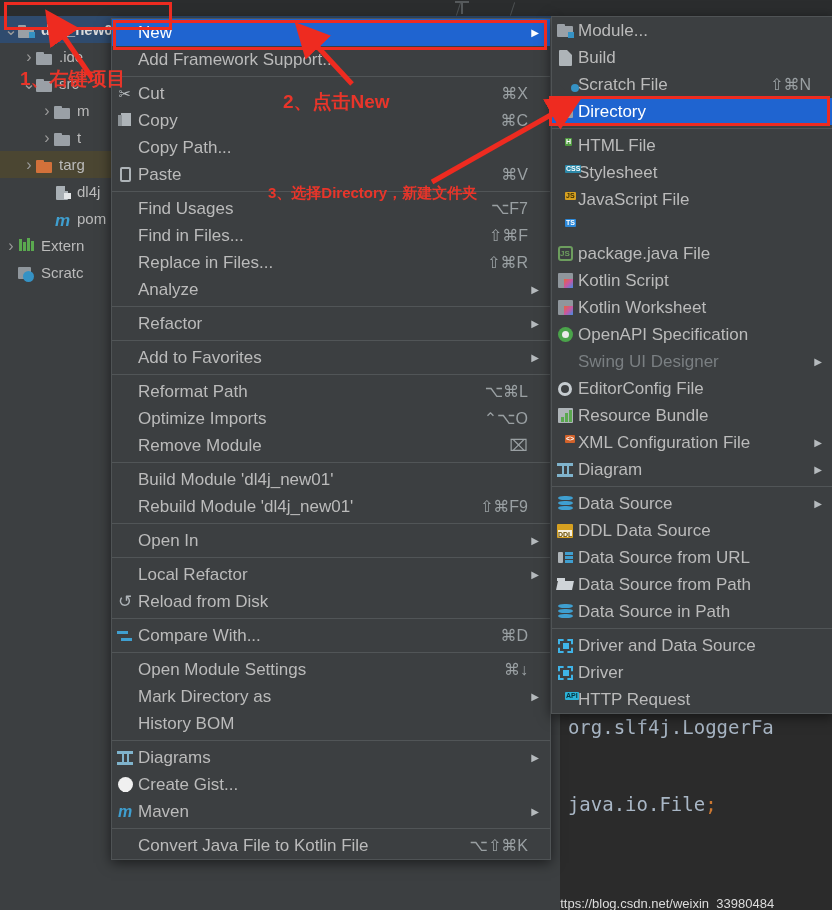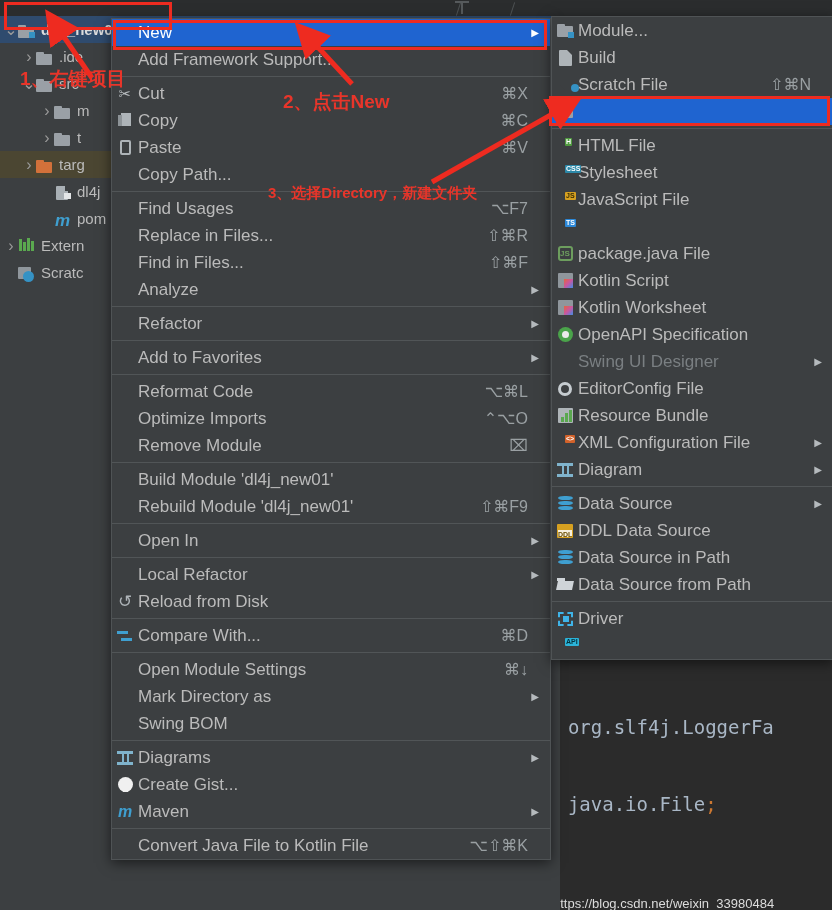--- a/index.html
+++ b/index.html
@@ -219,72 +219,72 @@
         <span style="position:relative;width:15px;height:15px;display:block;">
           <i style="position:absolute;left:3px;top:0;width:10px;height:13px;background:#aeb4b8;"></i>
           <i style="position:absolute;left:0;top:2px;width:4px;height:11px;background:#8d9397;"></i>
         </span>
       </span>
       <span class="mi-label">Copy</span>
       <span class="mi-accel">⌘C</span>
       <span class="mi-arrow"></span>
     </div>
     <div class="mi">
+      <span class="mi-icon"></span>
+      <span class="mi-label">Copy Path...</span>
+      <span class="mi-arrow"></span>
+    </div>
+    <div class="mi">
       <span class="mi-icon">
         <span style="position:relative;width:11px;height:15px;display:block;border:2px solid #aeb4b8;border-radius:2px;box-sizing:border-box;"></span>
       </span>
       <span class="mi-label">Paste</span>
       <span class="mi-accel">⌘V</span>
       <span class="mi-arrow"></span>
     </div>
-    <div class="mi">
-      <span class="mi-icon"></span>
-      <span class="mi-label">Copy Path...</span>
-      <span class="mi-arrow"></span>
-    </div>
     <div class="sep"></div>
     <div class="mi">
       <span class="mi-icon"></span>
       <span class="mi-label">Find Usages</span>
       <span class="mi-accel">⌥F7</span>
       <span class="mi-arrow"></span>
     </div>
     <div class="mi">
       <span class="mi-icon"></span>
+      <span class="mi-label">Find in Files...</span>
+      <span class="mi-accel">⇧⌘F</span>
+      <span class="mi-arrow"></span>
+    </div>
+    <div class="mi">
+      <span class="mi-icon"></span>
       <span class="mi-label">Replace in Files...</span>
       <span class="mi-accel">⇧⌘R</span>
       <span class="mi-arrow"></span>
     </div>
     <div class="mi">
       <span class="mi-icon"></span>
-      <span class="mi-label">Find in Files...</span>
-      <span class="mi-accel">⇧⌘F</span>
-      <span class="mi-arrow"></span>
-    </div>
-    <div class="mi">
-      <span class="mi-icon"></span>
       <span class="mi-label">Analyze</span>
       <span class="mi-arrow">▶</span>
     </div>
     <div class="sep"></div>
     <div class="mi">
       <span class="mi-icon"></span>
       <span class="mi-label">Refactor</span>
       <span class="mi-arrow">▶</span>
     </div>
     <div class="sep"></div>
     <div class="mi">
       <span class="mi-icon"></span>
       <span class="mi-label">Add to Favorites</span>
       <span class="mi-arrow">▶</span>
     </div>
     <div class="sep"></div>
     <div class="mi">
       <span class="mi-icon"></span>
-      <span class="mi-label">Reformat Code</span>
+      <span class="mi-label">Reformat Path</span>
       <span class="mi-accel">⌥⌘L</span>
       <span class="mi-arrow"></span>
     </div>
     <div class="mi">
       <span class="mi-icon"></span>
       <span class="mi-label">Optimize Imports</span>
       <span class="mi-accel">⌃⌥O</span>
       <span class="mi-arrow"></span>
     </div>
     <div class="mi">
@@ -343,21 +343,21 @@
       <span class="mi-accel">⌘↓</span>
       <span class="mi-arrow"></span>
     </div>
     <div class="mi">
       <span class="mi-icon"></span>
       <span class="mi-label">Mark Directory as</span>
       <span class="mi-arrow">▶</span>
     </div>
     <div class="mi">
       <span class="mi-icon"></span>
-      <span class="mi-label">Swing BOM</span>
+      <span class="mi-label">History BOM</span>
       <span class="mi-arrow"></span>
     </div>
     <div class="sep"></div>
     <div class="mi">
       <span class="mi-icon">
         <span class="diag">
           <i style="left:0;top:0;width:16px;height:3px;background:#7fb3cc;"></i>
           <i style="left:0;bottom:0;width:16px;height:3px;background:#7fb3cc;"></i>
           <i style="left:5px;top:3px;width:2px;height:8px;background:#7fb3cc;"></i>
           <i style="left:10px;top:3px;width:2px;height:8px;background:#7fb3cc;"></i>
@@ -416,20 +416,21 @@
       <span class="mi-accel">⇧⌘N</span>
       <span class="mi-arrow"></span>
     </div>
     <div class="mi sel">
       <span class="mi-icon">
         <span style="position:relative;width:17px;height:15px;display:block;">
           <i style="position:absolute;left:0;top:1px;width:8px;height:3px;background:#9aa0a6;border-radius:1px 1px 0 0;"></i>
           <i style="position:absolute;left:0;top:3px;width:16px;height:11px;background:#9aa0a6;border-radius:1px;"></i>
         </span>
       </span>
+      <span class="mi-label">Directory</span>
       <span class="mi-arrow"></span>
     </div>
     <div class="sep"></div>
     <div class="mi">
       <span class="mi-icon">
         <span style="position:relative;display:block;"><span class="ic-doc"></span><span class="tagtxt" style="background:#4f9a3f;">H</span></span>
       </span>
       <span class="mi-label">HTML File</span>
       <span class="mi-arrow"></span>
     </div>
@@ -540,51 +541,71 @@
         <span style="position:relative;width:16px;height:14px;display:block;background:#d6a020;border-radius:1px;">
           <i style="position:absolute;left:1px;bottom:1px;right:1px;height:7px;background:#f6f0df;"></i>
           <span style="position:absolute;left:1px;bottom:0px;font-size:7px;font-weight:bold;color:#6a4d00;font-family:'Liberation Sans',sans-serif;">DDL</span>
         </span>
       </span>
       <span class="mi-label">DDL Data Source</span>
       <span class="mi-arrow"></span>
     </div>
     <div class="mi">
       <span class="mi-icon">
+        <span style="position:relative;width:15px;height:13px;display:block;">
+          <i style="position:absolute;left:0;top:1px;width:5px;height:11px;background:#aeb4b8;border-radius:1px;"></i>
+          <i style="position:absolute;left:7px;top:1px;width:8px;height:3px;background:#3f9fd0;"></i>
+          <i style="position:absolute;left:7px;top:5px;width:8px;height:3px;background:#3f9fd0;"></i>
+          <i style="position:absolute;left:7px;top:9px;width:8px;height:3px;background:#3f9fd0;"></i>
+        </span>
+      </span>
+      <span class="mi-label">Data Source from URL</span>
+      <span class="mi-arrow"></span>
+    </div>
+    <div class="mi">
+      <span class="mi-icon">
+        <span style="position:relative;width:17px;height:14px;display:block;">
+          <i style="position:absolute;left:0;top:0px;width:8px;height:3px;background:#cfd4d8;"></i>
+          <i style="position:absolute;left:0;top:3px;width:16px;height:9px;background:#cfd4d8;transform:skewX(-12deg);"></i>
+        </span>
+      </span>
+      <span class="mi-label">Data Source from Path</span>
+      <span class="mi-arrow"></span>
+    </div>
+    <div class="mi">
+      <span class="mi-icon">
         <span class="db">
           <i style="top:0;"></i>
           <i style="top:5px;"></i>
           <i style="top:10px;"></i>
         </span>
       </span>
       <span class="mi-label">Data Source in Path</span>
       <span class="mi-arrow"></span>
     </div>
-    <div class="mi">
-      <span class="mi-icon">
-        <span style="position:relative;width:17px;height:14px;display:block;">
-          <i style="position:absolute;left:0;top:0px;width:8px;height:3px;background:#cfd4d8;"></i>
-          <i style="position:absolute;left:0;top:3px;width:16px;height:9px;background:#cfd4d8;transform:skewX(-12deg);"></i>
-        </span>
-      </span>
-      <span class="mi-label">Data Source from Path</span>
-      <span class="mi-arrow"></span>
-    </div>
     <div class="sep"></div>
     <div class="mi">
       <span class="mi-icon">
         <span class="drv"></span>
       </span>
+      <span class="mi-label">Driver and Data Source</span>
+      <span class="mi-arrow"></span>
+    </div>
+    <div class="mi">
+      <span class="mi-icon">
+        <span class="drv"></span>
+      </span>
       <span class="mi-label">Driver</span>
       <span class="mi-arrow"></span>
     </div>
     <div class="mi">
       <span class="mi-icon">
         <span style="position:relative;display:block;"><span class="ic-doc"></span><span class="tagtxt" style="background:#2bb3d8;color:#04323d;">API</span></span>
       </span>
+      <span class="mi-label">HTTP Request</span>
       <span class="mi-arrow"></span>
     </div>
   </div>
 
 <div class="redbox" style="left:4px;top:2px;width:168px;height:28px;"></div>
 <div class="redbox" style="left:113px;top:20px;width:434px;height:30px;"></div>
 <div class="redbox" style="left:549px;top:96px;width:281px;height:30px;"></div>
 
 <div class="ann" id="ann1" style="left:20px;top:66px;font-size:19px;">1、右键项目</div>
 <div class="ann" id="ann2" style="left:283px;top:89px;font-size:19px;text-align:center;">2、点击New</div>

